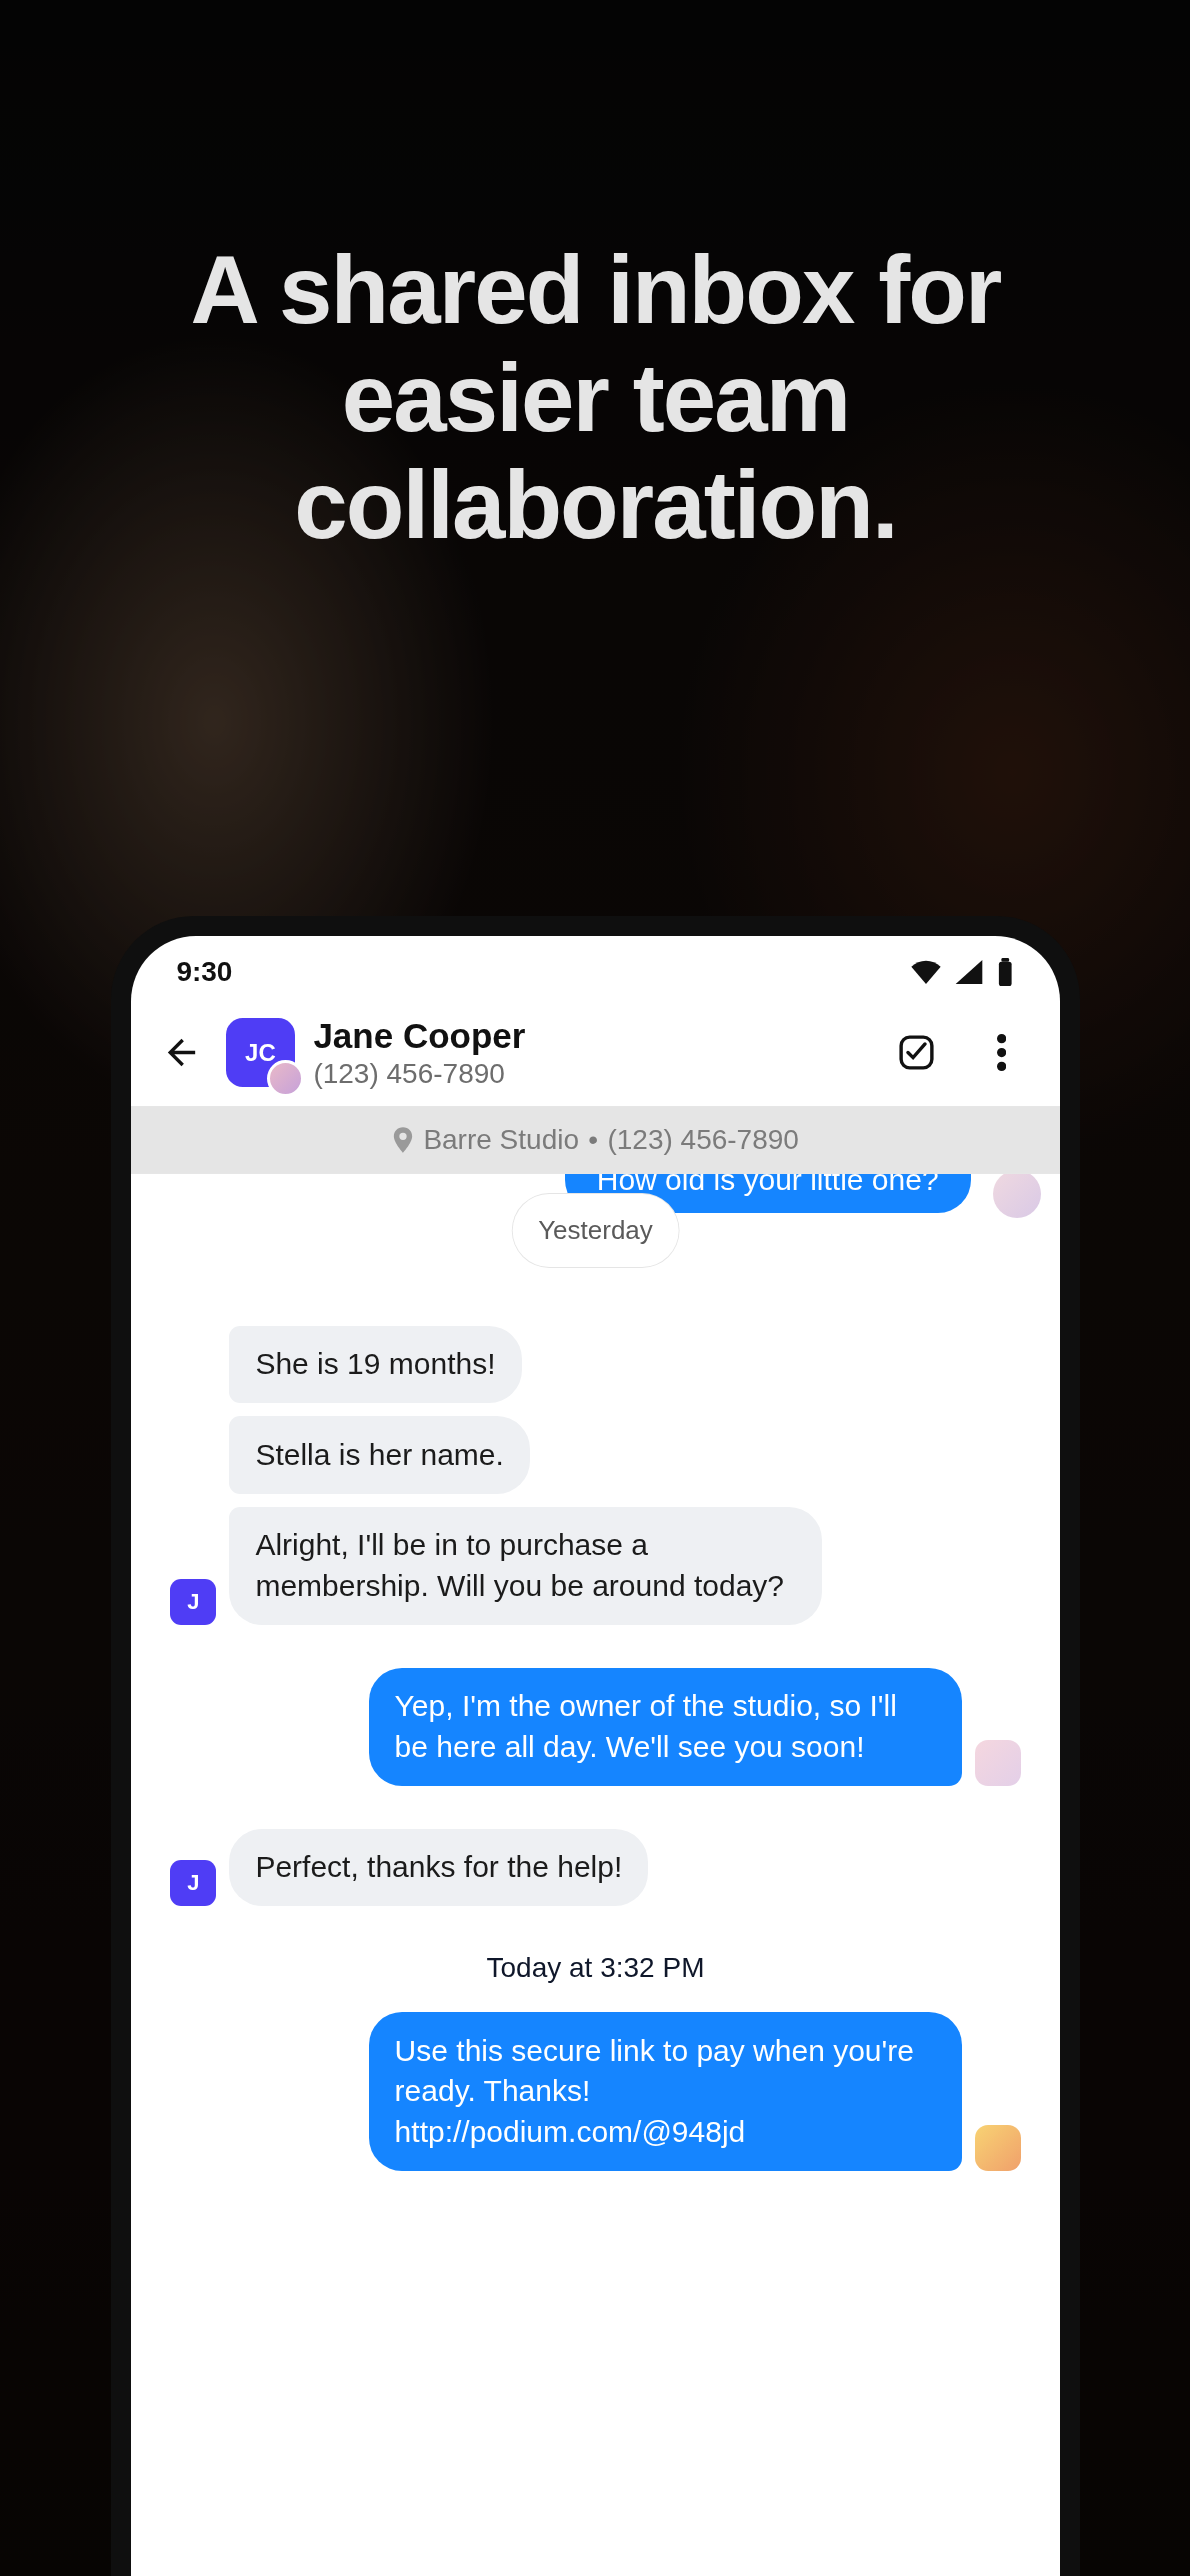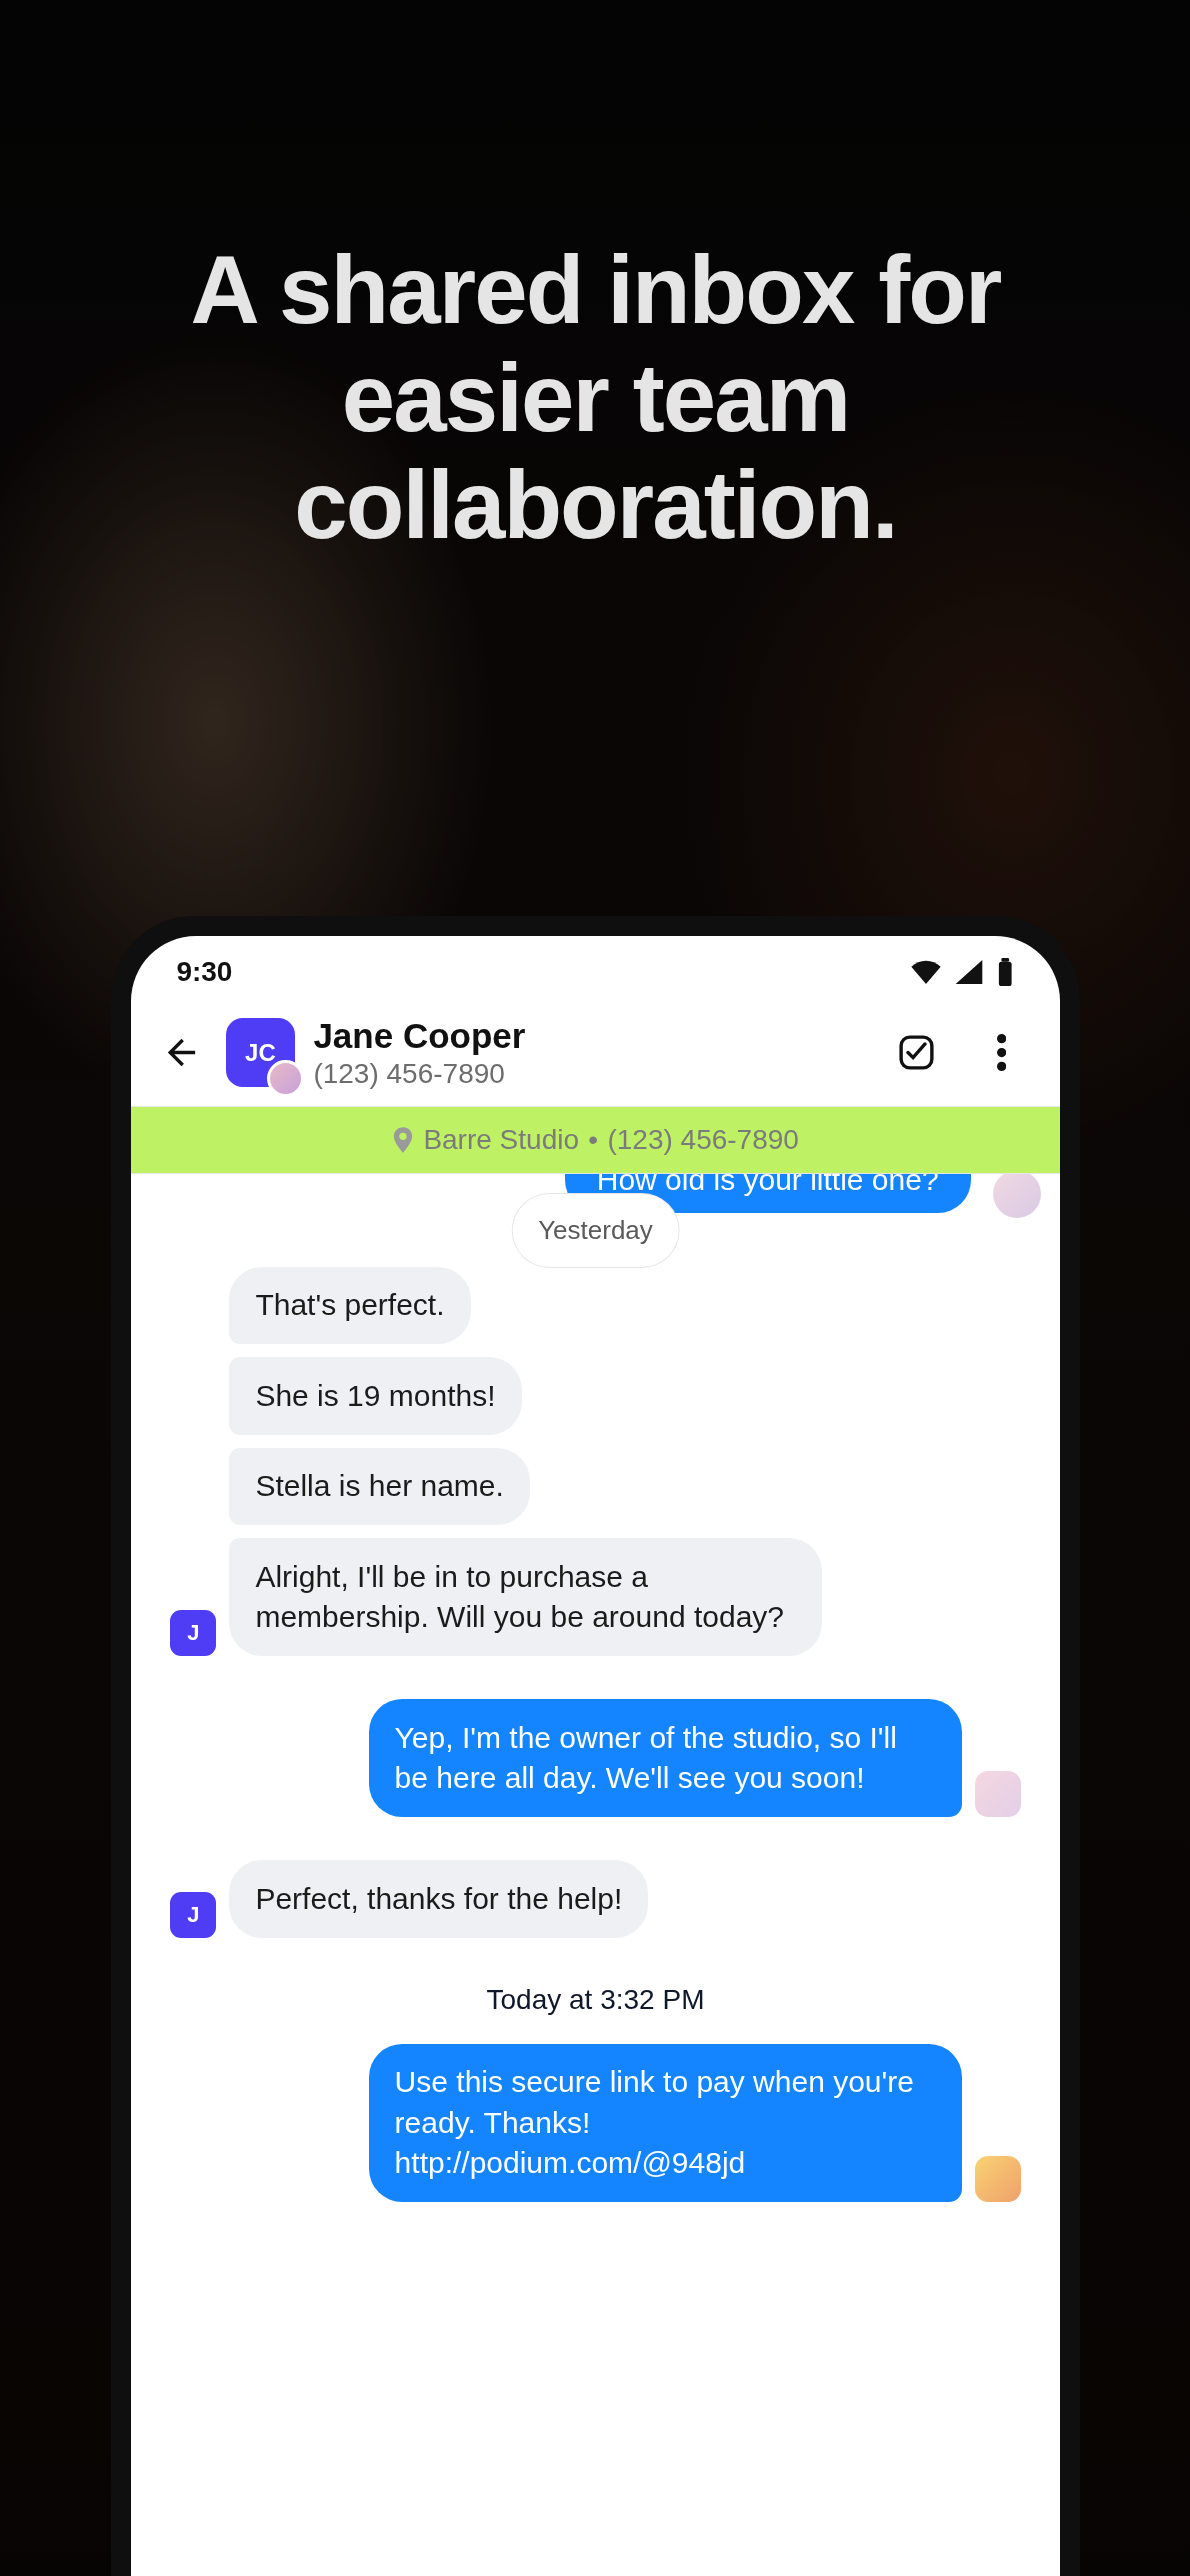--- a/index.html
+++ b/index.html
@@ -80,21 +80,21 @@
   .who { flex:1; }
   .who-name { font-size: 35px; font-weight: 700; color:#111; }
   .who-sub { font-size: 28px; color: #6d6d6d; margin-top:1.9px; }
   .hdr-actions { display:flex; align-items:center; gap: 35px; margin-right: 9.3px;}
   .hdr-btn { width:50px; height:50px; display:flex; align-items:center; justify-content:center; }
 
   
   .locbar {
     border-top: 0.9px solid #e6e6e6;
     border-bottom: 0.9px solid #e6e6e6;
-    background: #bef264;
+    background: #e5e5e5;
     padding: 16.7px 0;
     text-align: center;
     color: #7b7b7b;
     font-size: 28px;
     display:flex; align-items:center; justify-content:center; gap:9.3px;
   }
 
   
   .thread { flex:1; position:relative; padding: 0 26px 9.3px 26px; overflow:hidden; }
 
@@ -241,21 +241,20 @@
       </div>
 
       <div class="thread">
         <div class="peek-out">How old is your little one?</div>
         <div class="peek-avatar"></div>
         <div class="date-chip">Yesterday</div>
 
         <div class="stack">
           <div class="row in isfirst">
             <div class="side-avatar spacer"></div>
-            <div class="bubble">That's perfect.</div>
           </div>
           <div class="row in mid">
             <div class="side-avatar spacer"></div>
             <div class="bubble">She is 19 months!</div>
           </div>
           <div class="row in mid">
             <div class="side-avatar spacer"></div>
             <div class="bubble">Stella is her name.</div>
           </div>
           <div class="row in islast">

